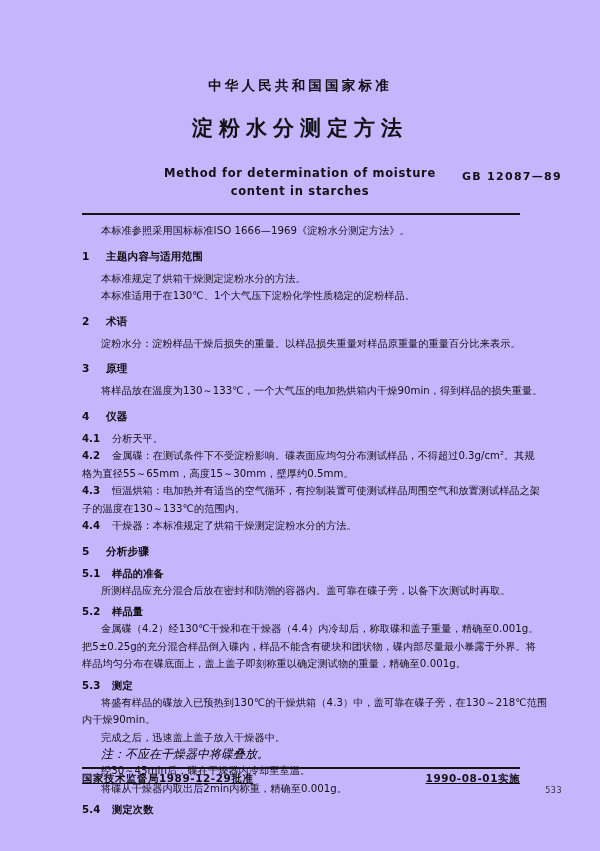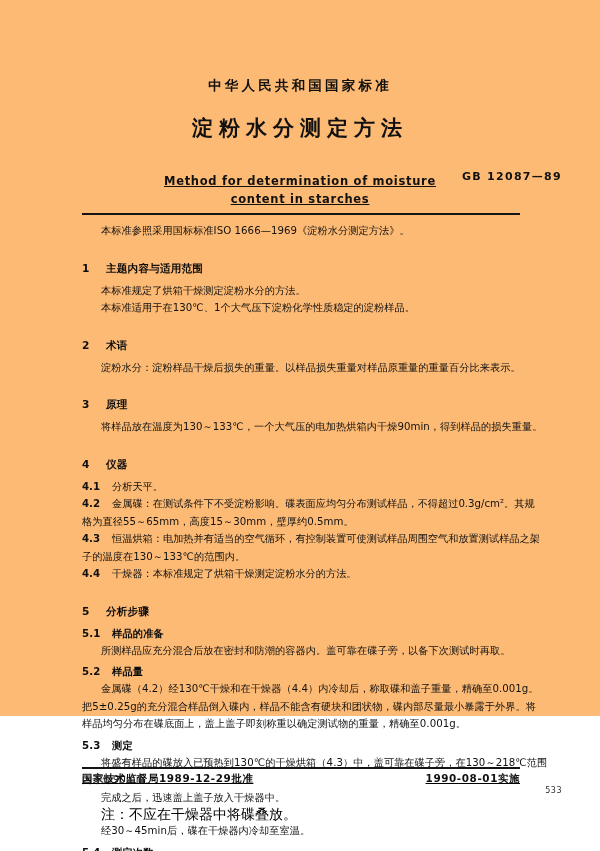--- a/index.html
+++ b/index.html
@@ -13,22 +13,22 @@
     position: relative;
     font-family: "DejaVu Sans", "Liberation Sans", sans-serif;
     color: #000000;
     overflow: hidden;
   }
 
   .page {
     position: absolute;
     left: 0; top: 0;
     width: 600px;
-    height: 716px;
-    background: #fdba74;
+    height: 851px;
+    background: #c4b5fd;
   }
 
   
   .masthead {
     padding-top: 78px;
     text-align: center;
   }
   .nation-line {
     font-size: 13.5px;
     font-weight: bold;
@@ -56,27 +56,26 @@
     top: 9px;
     font-size: 11px;
     font-weight: bold;
     letter-spacing: 1.3px;
     color: #111;
     white-space: nowrap;
     margin-top: 44px;
   }
 
   .en-title {
-    margin-top: 26px;
+    margin-top: 18px;
     font-size: 11.5px;
     font-weight: bold;
     letter-spacing: 0.7px;
     line-height: 1.55;
     color: #111;
-    text-decoration: underline;
   }
 
   
   .rule-top {
     position: absolute;
     left: 82px;
     top: 213px;
     width: 438px;
     height: 2px;
     background: #141414;
@@ -104,31 +103,32 @@
     letter-spacing: 0.05px;
     white-space: nowrap;
   }
   .indent {
     text-indent: 19px;
   }
   .hang {
     text-indent: 0;
   }
   .note {
-    font-size: 14px;
+    font-size: 12px;
     text-indent: 19px;
     line-height: 16px;
+    font-style: italic;
   }
 
   .sec-head {
     font-size: 10.6px;
     font-weight: bold;
     color: #0d0d0d;
     line-height: 17px;
-    margin-top: 20px;
+    margin-top: 8px;
     margin-bottom: 5px;
     letter-spacing: 0.2px;
     white-space: nowrap;
   }
   .sec-head .num {
     display: inline-block;
     min-width: 24px;
   }
   .sub-head {
     font-size: 10.2px;
@@ -262,20 +262,21 @@
     <div class="para hang">样品均匀分布在碟底面上，盖上盖子即刻称重以确定测试物的重量，精确至0.001g。</div>
 
     <div class="sub-head">
       <span class="num">5.3</span><span>测定</span>
     </div>
     <div class="para indent">将盛有样品的碟放入已预热到130℃的干燥烘箱（4.3）中，盖可靠在碟子旁，在130～218℃范围</div>
     <div class="para hang">内干燥90min。</div>
     <div class="para indent">完成之后，迅速盖上盖子放入干燥器中。</div>
     <div class="note">注：不应在干燥器中将碟叠放。</div>
     <div class="para indent">经30～45min后，碟在干燥器内冷却至室温。</div>
+    <div class="para indent">将碟从干燥器内取出后2min内称重，精确至0.001g。</div>
 
     <div class="sub-head">
       <span class="num">5.4</span><span>测定次数</span>
     </div>
 
   </div>
 
   <div class="rule-bottom"></div>
 
   <div class="footer">

